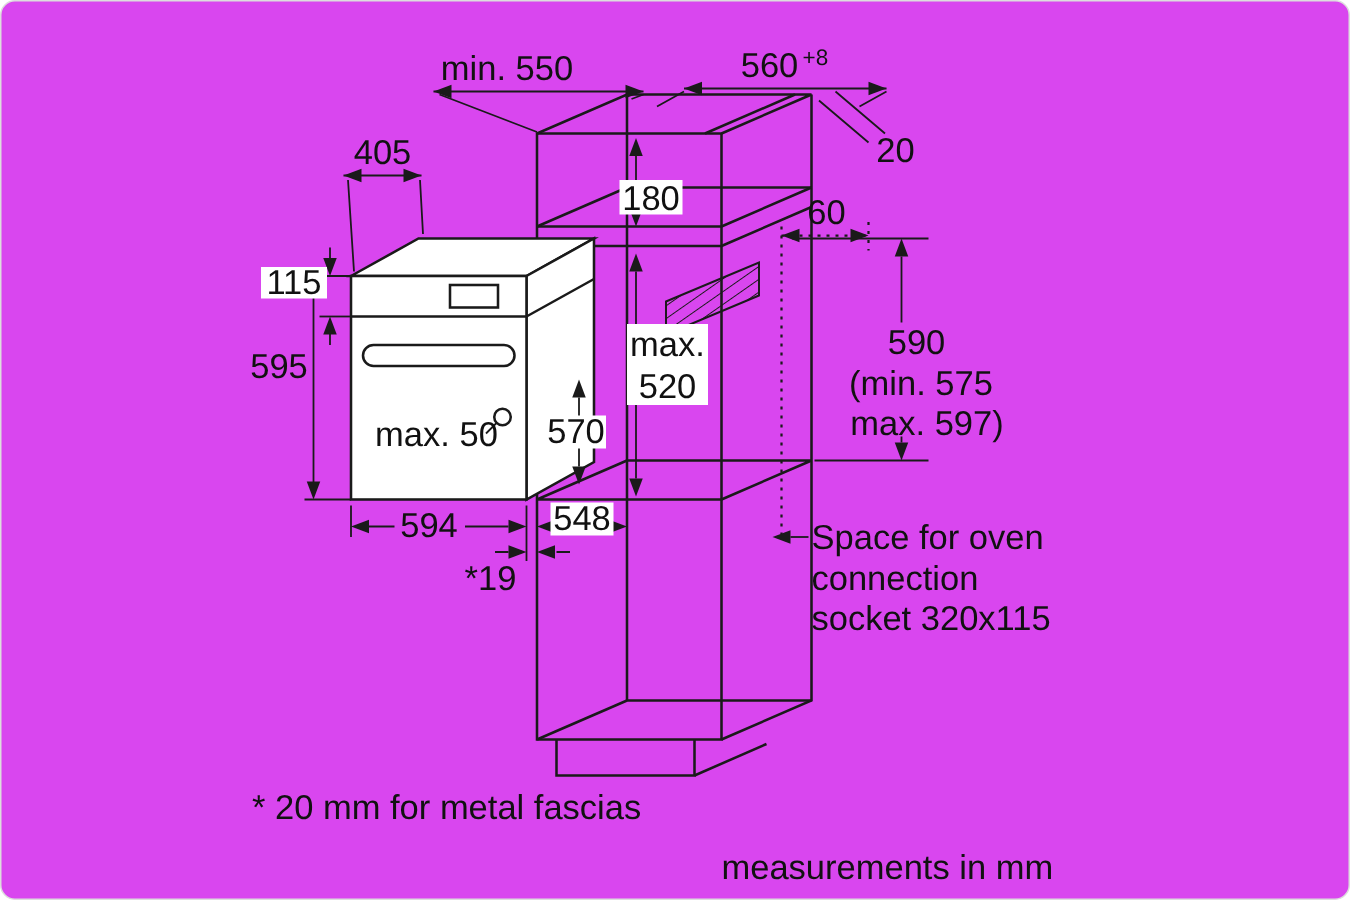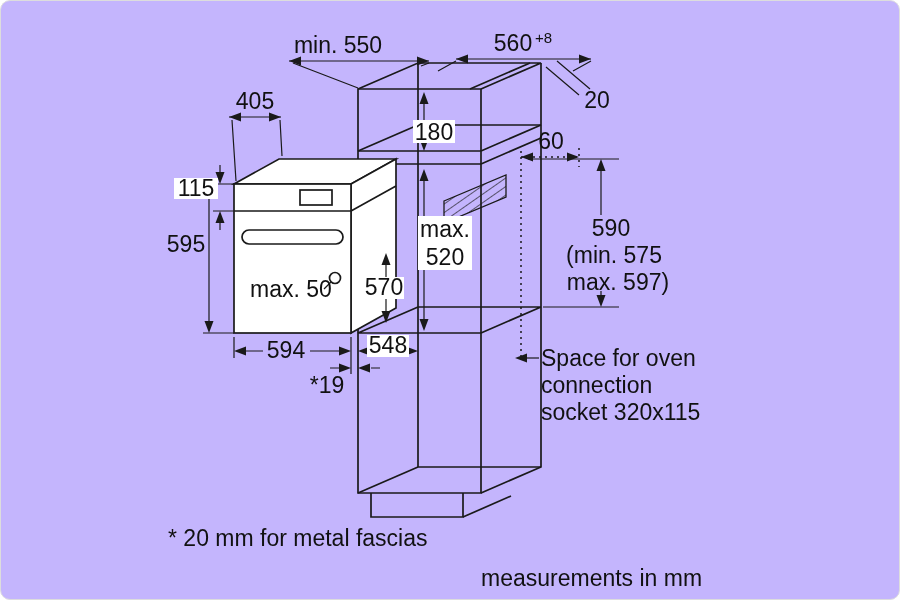--- a/index.html
+++ b/index.html
@@ -1,17 +1,17 @@
 <!DOCTYPE html>
 <html><head>
 <meta charset="utf-8">
 <style>
   html,body { margin:0; padding:0; background:#fff; }
   .stage {
-    width:900px; height:600px; position:relative; background:#c4b5fd;
+    width:900px; height:600px; position:relative; background:#d946ef;
     border:1px solid #ddd; border-radius:10px; box-sizing:border-box;
     overflow:hidden; font-family:"Liberation Sans", sans-serif;
   }
   svg { position:absolute; left:0; top:0; }
   svg text {
     font-family:"Liberation Sans", sans-serif;
     font-size:23px; fill:#111;
   }
   svg text.sup { font-size:15px; }
   .ln  { stroke:#1a1a1a; stroke-width:1.7; fill:none; }

